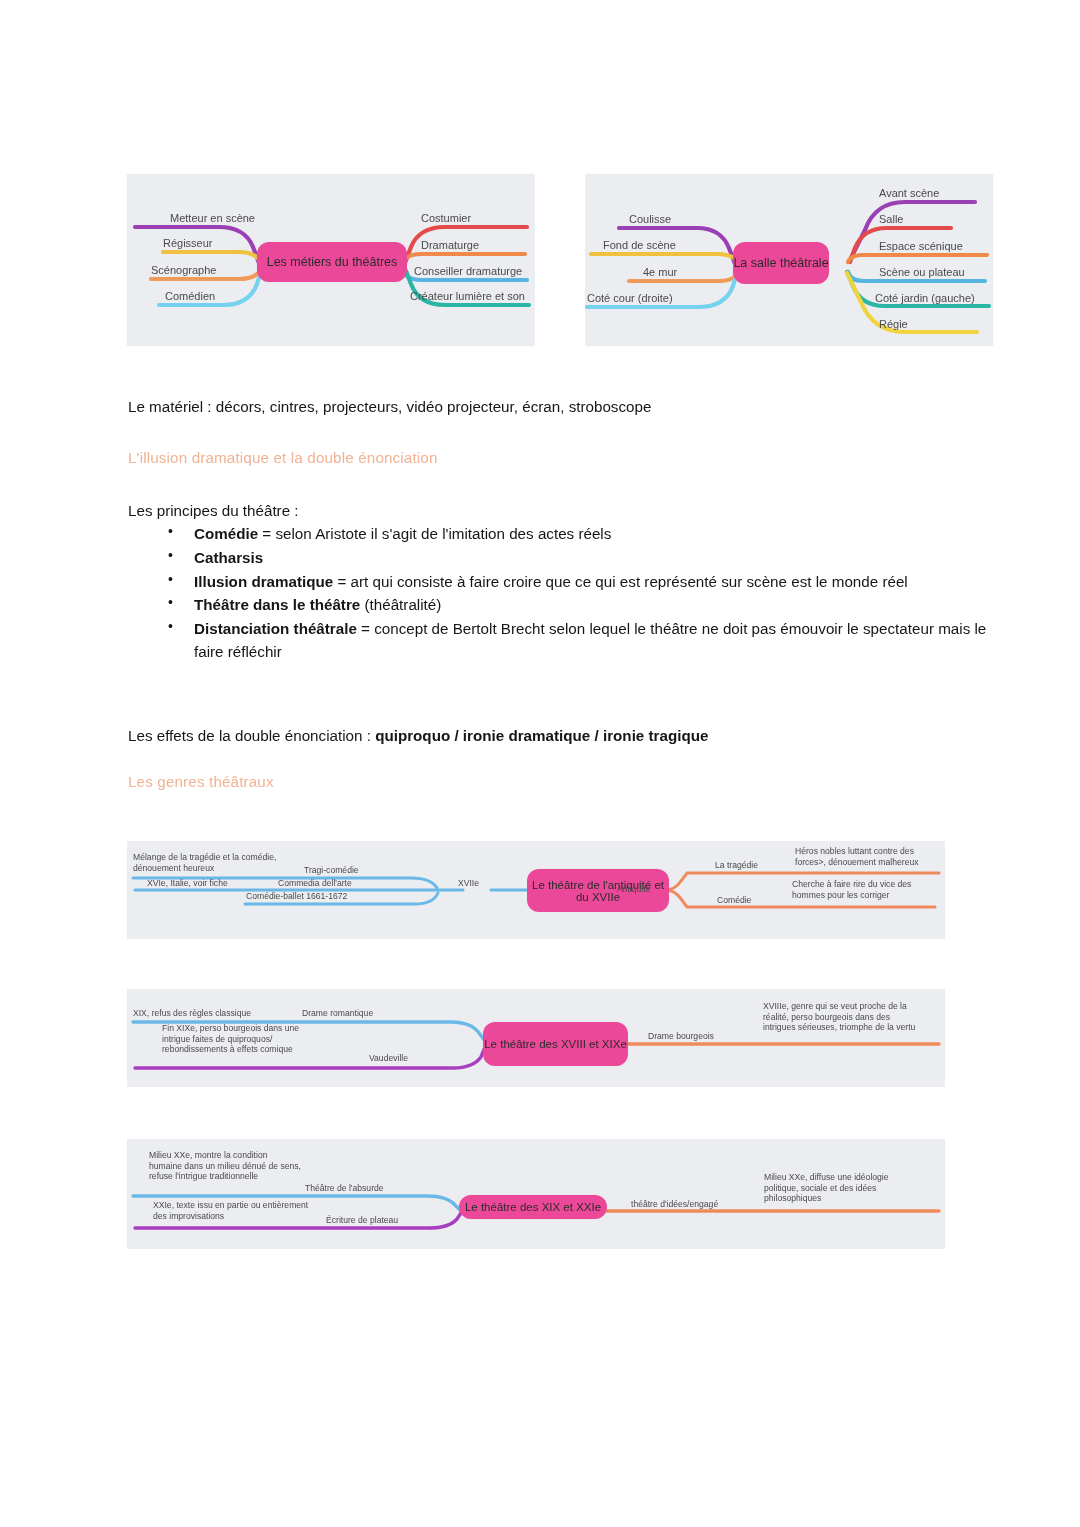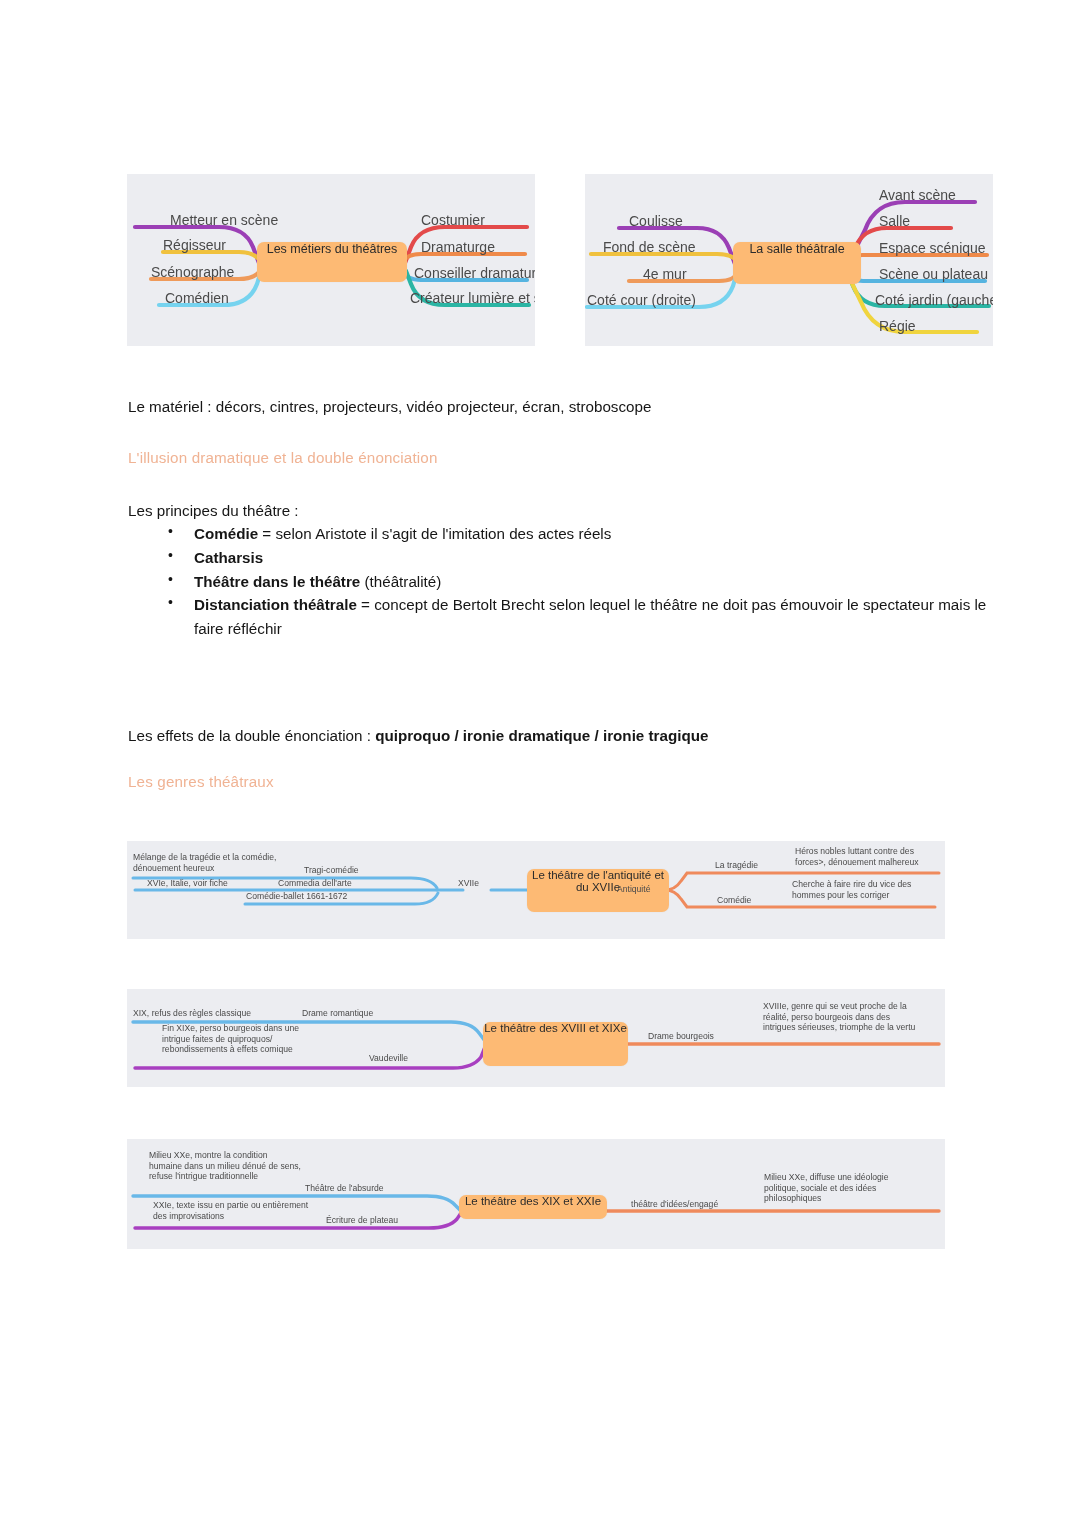--- a/index.html
+++ b/index.html
@@ -33,34 +33,34 @@
   .node {
     position: absolute;
     color: #4a4a4a;
     font-family: "Liberation Sans", sans-serif;
     white-space: nowrap;
     line-height: 1.25;
   }
   .node.wrap { white-space: normal; }
   .center-node {
     position: absolute;
-    background: #fdba74;
-    border-radius: 7px;
+    background: #ec4899;
+    border-radius: 12px;
     display: flex;
-    align-items: flex-start;
+    align-items: center;
     justify-content: center;
     text-align: center;
     color: #2b2b2b;
     box-shadow: 0 0 2px rgba(0,0,0,0.05);
   }
 
   
   #map-metiers { left: 127px; top: 174px; width: 408px; height: 172px; }
   #map-salle   { left: 585px; top: 174px; width: 408px; height: 172px; }
-  #map-metiers .node, #map-salle .node { font-size: 14px; }
+  #map-metiers .node, #map-salle .node { font-size: 11px; }
   #map-metiers .center-node, #map-salle .center-node { font-size: 12.5px; }
 
   
   #map-antiquite { left: 127px; top: 841px; width: 818px; height: 98px; }
   #map-xviii     { left: 127px; top: 989px; width: 818px; height: 98px; }
   #map-xixxxi    { left: 127px; top: 1139px; width: 818px; height: 110px; }
   #map-antiquite .node, #map-xviii .node, #map-xixxxi .node { font-size: 8.6px; }
   #map-antiquite .center-node,
   #map-xviii .center-node,
   #map-xixxxi .center-node { font-size: 11.5px; }
@@ -148,21 +148,21 @@
     <path d="M2,133 L114,133 Q140,133 148,112 L152,98" fill="none" stroke="#76d3ef" stroke-width="4.2" stroke-linecap="round"></path>
 
     <path d="M390,28 L320,28 Q290,28 280,56 L266,84" fill="none" stroke="#9b3fb5" stroke-width="4.2" stroke-linecap="round"></path>
     <path d="M366,54 L302,54 Q278,54 270,74 L265,88" fill="none" stroke="#e34a4a" stroke-width="4.2" stroke-linecap="round"></path>
     <path d="M402,81 L278,81 Q266,81 263,88" fill="none" stroke="#ef8a4a" stroke-width="4.2" stroke-linecap="round"></path>
     <path d="M400,107 L278,107 Q266,107 263,98" fill="none" stroke="#56b4e0" stroke-width="4.2" stroke-linecap="round"></path>
     <path d="M404,132 L300,132 Q276,132 268,112 L262,98" fill="none" stroke="#2bb5a4" stroke-width="4.2" stroke-linecap="round"></path>
     <path d="M392,158 L320,158 Q288,158 276,128 L262,99" fill="none" stroke="#f0d43e" stroke-width="4.2" stroke-linecap="round"></path>
   </svg>
 
-  <div class="center-node" style="left:148px; top:68px; width:128px; height:42px;">
+  <div class="center-node" style="left:148px; top:68px; width:96px; height:42px;">
     <span>La salle théâtrale</span>
   </div>
 
   <div class="node" style="left:44px; top:39px;"><span>Coulisse</span></div>
   <div class="node" style="left:18px; top:65px;"><span>Fond de scène</span></div>
   <div class="node" style="left:58px; top:92px;"><span>4e mur</span></div>
   <div class="node" style="left:2px;  top:118px;"><span>Coté cour (droite)</span></div>
 
   <div class="node" style="left:294px; top:13px;"><span>Avant scène</span></div>
   <div class="node" style="left:294px; top:39px;"><span>Salle</span></div>
@@ -185,20 +185,23 @@
 </div>
 
 <ul class="bullets" style="top:522px;">
   <li>
     <b>Comédie</b><span> = selon Aristote il s'agit de l'imitation des actes réels</span>
   </li>
   <li>
     <b>Catharsis</b><span></span>
   </li>
   <li>
+    <b>Illusion dramatique</b><span> = art qui consiste à faire croire que ce qui est représenté sur scène est le monde réel</span>
+  </li>
+  <li>
     <b>Théâtre dans le théâtre</b><span> (théâtralité)</span>
   </li>
   <li>
     <b>Distanciation théâtrale</b><span> = concept de Bertolt Brecht selon lequel le théâtre ne doit pas émouvoir le spectateur mais le faire réfléchir</span>
   </li>
 </ul>
 
 <div class="para" style="top:725px;">
   <span>Les effets de la double énonciation : </span><b>quiproquo / ironie dramatique / ironie tragique</b>
 </div>

